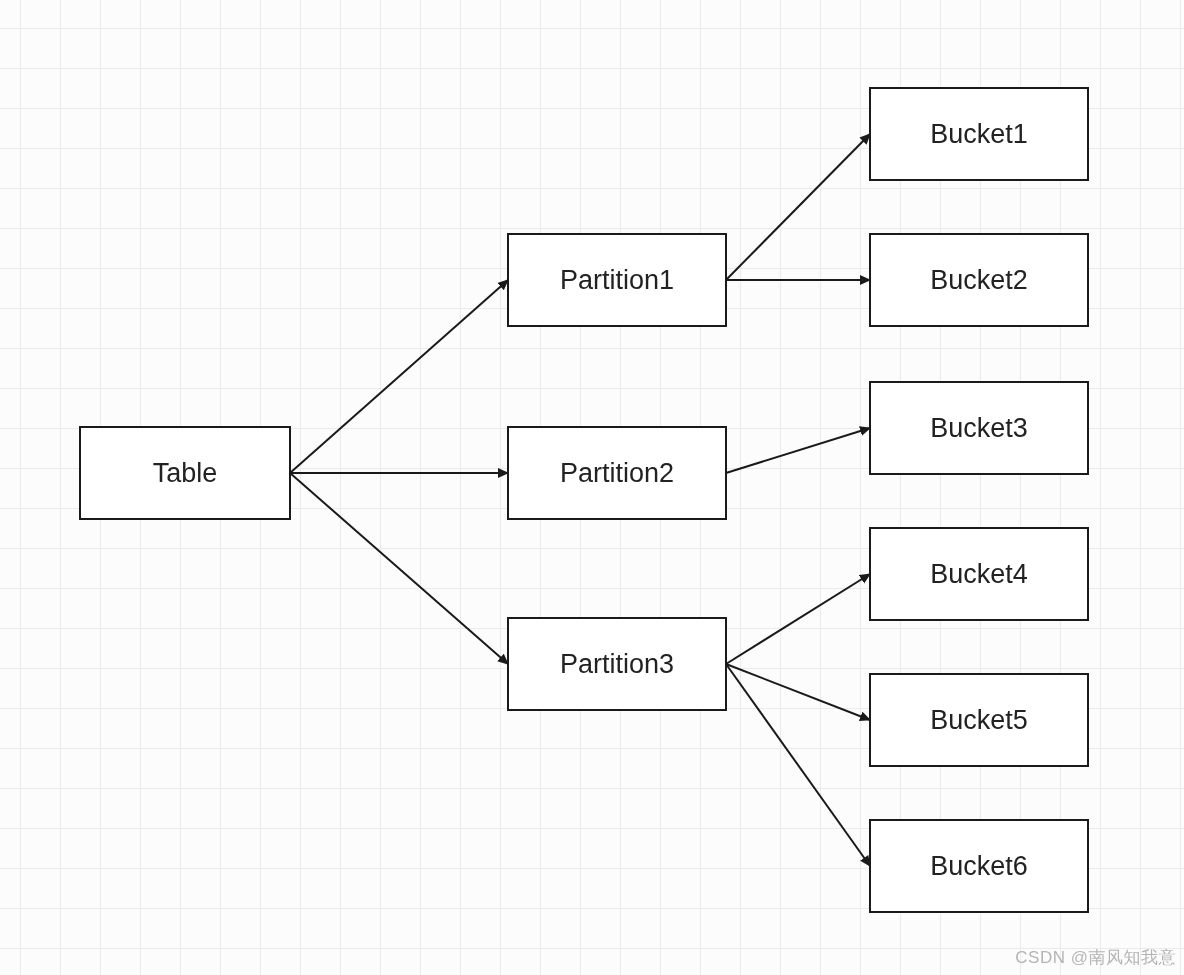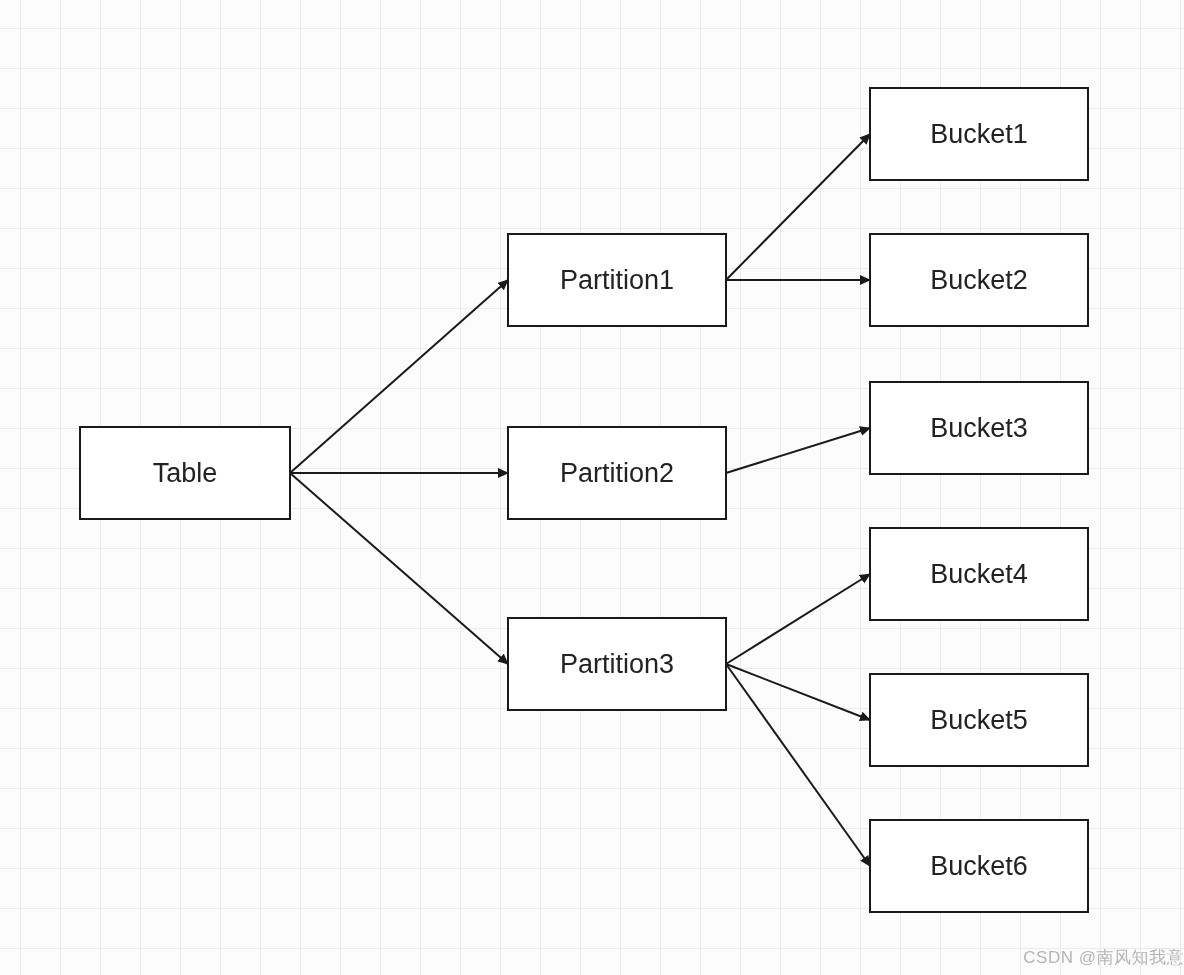--- a/index.html
+++ b/index.html
@@ -39,21 +39,21 @@
       dominant-baseline: central;
       font-weight: 400;
     }
     .arrow-line {
       stroke: #1a1a1a;
       stroke-width: 2;
       fill: none;
     }
     .watermark {
       position: absolute;
-      right: 0;
+      right: 8px;
       bottom: 6px;
       font-size: 17px;
       color: rgba(120,120,120,0.55);
       letter-spacing: 0.5px;
       font-family: sans-serif;
     }
   </style>
 </head>
 <body>
 

